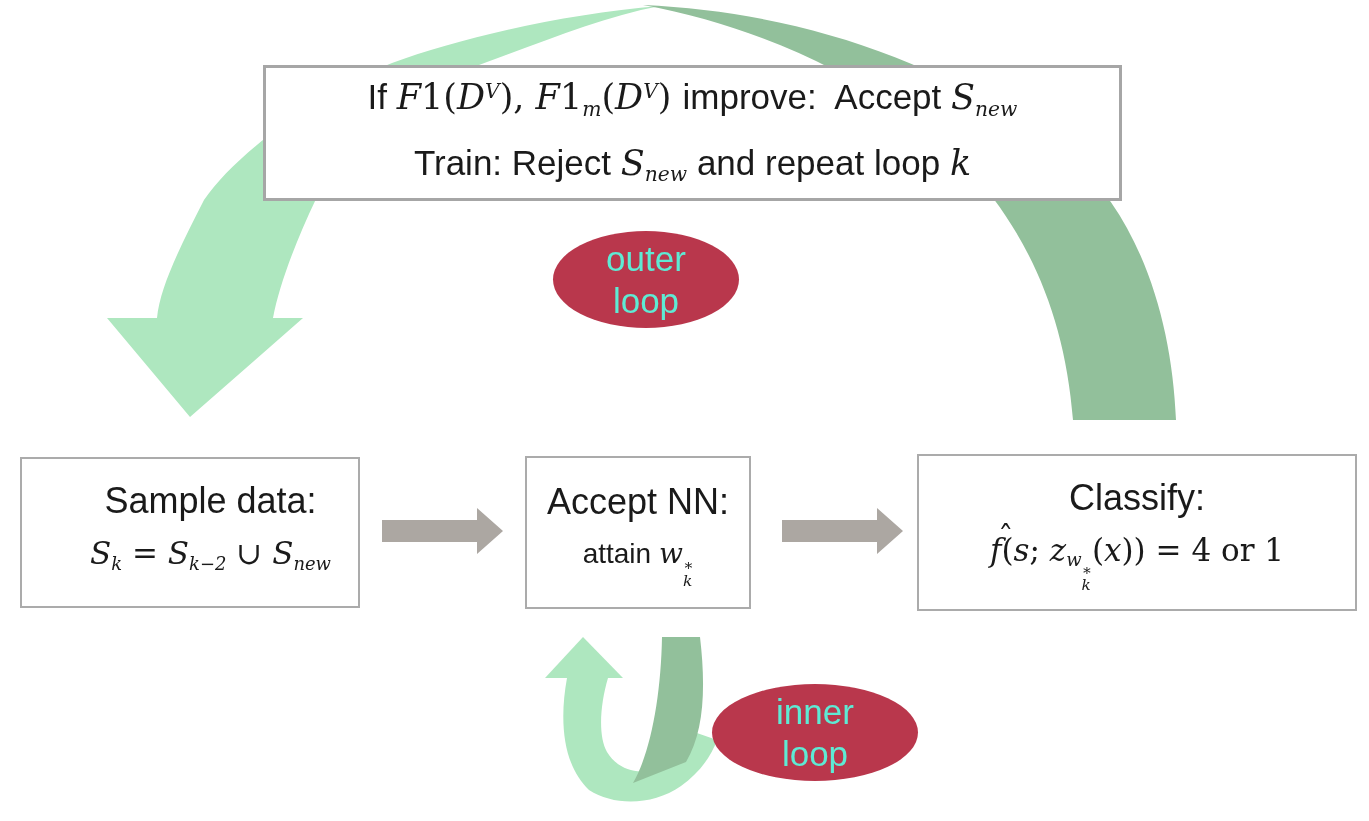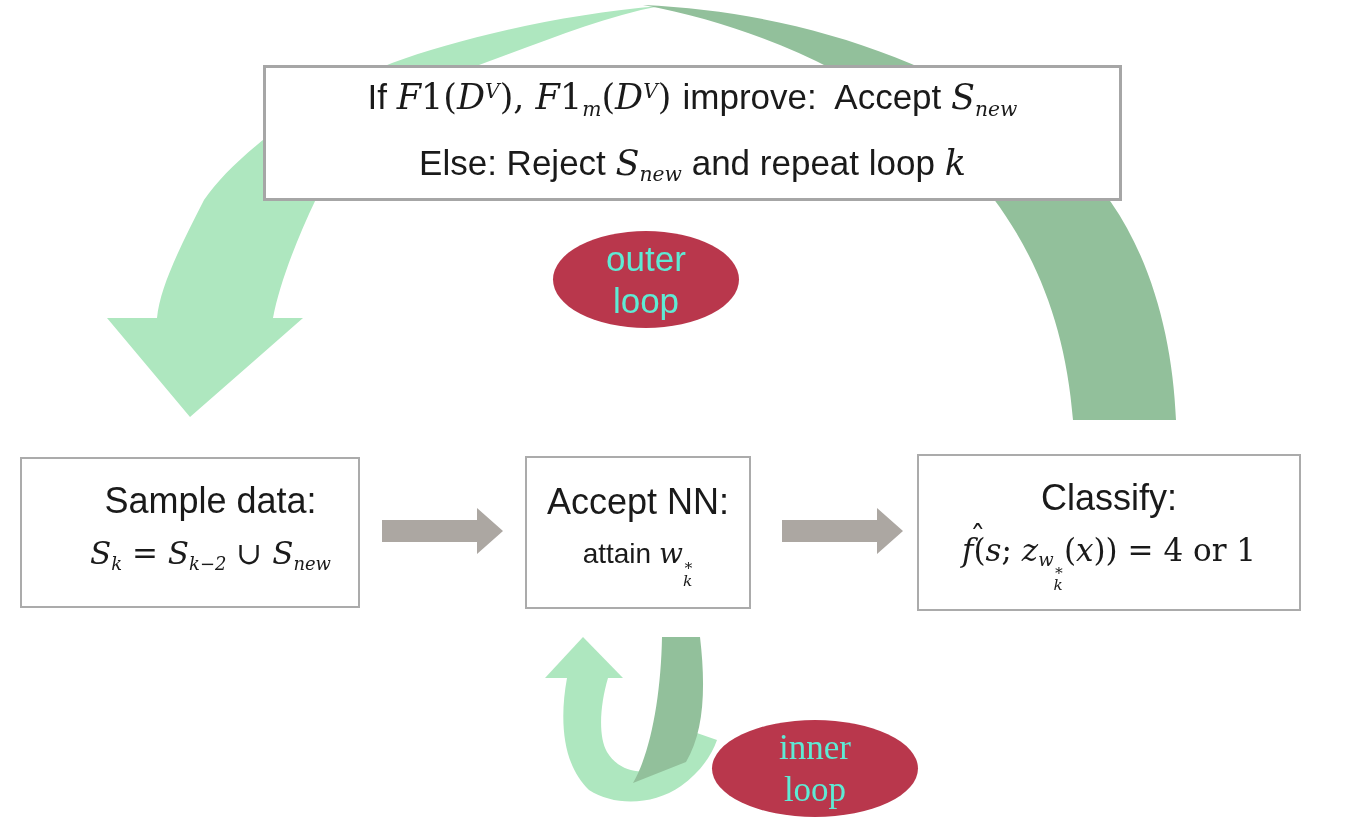--- a/index.html
+++ b/index.html
@@ -24,21 +24,21 @@
   }
   .decision-box{
     left:228px;top:65px;width:859px;height:136px;
     border:3px solid #a6a6a6;
     margin-left:35px;
   }
   .decision-line{font-size:35px;line-height:54px;white-space:pre;}
   .node-box{border:2px solid #ababab;}
   .sample-box{left:20px;top:457px;width:340px;height:151px;padding-left:41px;}
   .train-box{left:525px;top:456px;width:226px;height:153px;}
-  .classify-box{left:917px;top:454px;width:384px;height:157px;}
+  .classify-box{left:917px;top:454px;width:440px;height:157px;}
   .node-title{font-size:36px;line-height:52px;}
   .mathline{font-size:31px;line-height:52px;white-space:pre;}
 
   
   .tk-p{font-family:"Liberation Sans",sans-serif;font-style:normal;}
   .tk-i{font-family:"DejaVu Serif",serif;font-style:italic;}
   .tk-r{font-family:"DejaVu Serif",serif;font-style:normal;}
   .tk-sub{font-family:"DejaVu Serif",serif;font-style:italic;font-size:0.58em;vertical-align:-0.32em;}
   .tk-sup{font-family:"DejaVu Serif",serif;font-style:italic;font-size:0.58em;vertical-align:0.55em;}
   .tk-ss{
@@ -52,21 +52,21 @@
   .tk-hat{position:relative;display:inline-block;font-family:"DejaVu Serif",serif;font-style:italic;}
   .tk-hat .hm{position:absolute;left:0.26em;top:-0.38em;font-style:normal;}
 
   .loop-ellipse{
     position:absolute;border-radius:50%;
     display:flex;flex-direction:column;justify-content:center;align-items:center;
     color:#5eead4;z-index:3;
     font-size:35px;line-height:42px;
   }
   .outer-ellipse{left:553px;top:231px;width:186px;height:97px;}
-  .inner-ellipse{left:712px;top:720px;width:206px;height:97px;font-family:Liberation Serif, serif;}
+  .inner-ellipse{left:712px;top:684px;width:206px;height:97px;}
 </style>
 </head>
 <body>
 
 <div class="canvas">
 
   <svg class="layer" width="1369" height="821" viewBox="0 0 1369 821">
 
     <path d="M 660,6
              C 560,14 455,40 392,63
@@ -102,21 +102,21 @@
              C 706,688 704,732 686,762
              L 633,783
              C 651,752 661,695 662,637 Z" fill="#92C09B"></path>
 
     <polygon points="382,520 477,520 477,508 503,531 477,554 477,542 382,542" fill="#ACA7A2"></polygon>
     <polygon points="782,520 877,520 877,508 903,531 877,554 877,542 782,542" fill="#ACA7A2"></polygon>
   </svg>
 
   <div class="box decision-box">
     <div class="decision-line"><span class="tk-p">If </span><span class="tk-i">F</span><span class="tk-r">1(</span><span class="tk-i">D</span><span class="tk-sup">V</span><span class="tk-r">), </span><span class="tk-i">F</span><span class="tk-r">1</span><span class="tk-sub">m</span><span class="tk-r">(</span><span class="tk-i">D</span><span class="tk-sup">V</span><span class="tk-r">) </span><span class="tk-p">improve:  Accept </span><span class="tk-i">S</span><span class="tk-sub">new</span></div>
-    <div class="decision-line"><span class="tk-p">Else: Reject </span><span class="tk-i">S</span><span class="tk-sub">new</span><span class="tk-p"> and repeat loop </span><span class="tk-i">k</span></div>
+    <div class="decision-line"><span class="tk-p">Train: Reject </span><span class="tk-i">S</span><span class="tk-sub">new</span><span class="tk-p"> and repeat loop </span><span class="tk-i">k</span></div>
   </div>
 
   <div class="loop-ellipse outer-ellipse" style="background: rgb(185, 55, 76);">
     <span>outer</span>
     <span>loop</span>
   </div>
 
   <div class="box node-box sample-box">
     <div class="node-title">Sample data:</div>
     <div class="mathline"><span class="tk-i">S</span><span class="tk-sub">k</span><span class="tk-r"> = </span><span class="tk-i">S</span><span class="tk-sub">k−2</span><span class="tk-r"> ∪ </span><span class="tk-i">S</span><span class="tk-sub">new</span></div>

